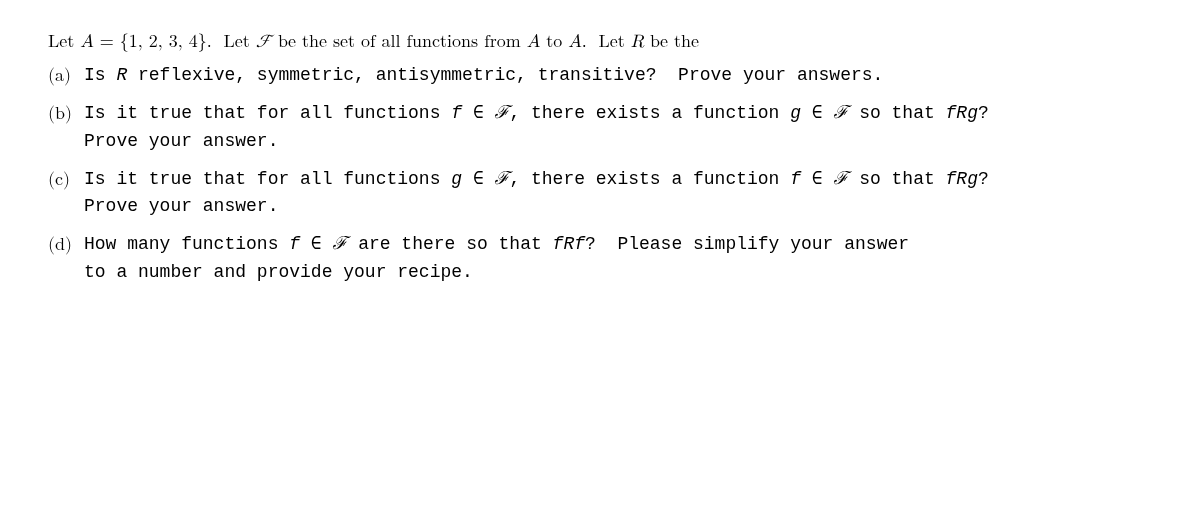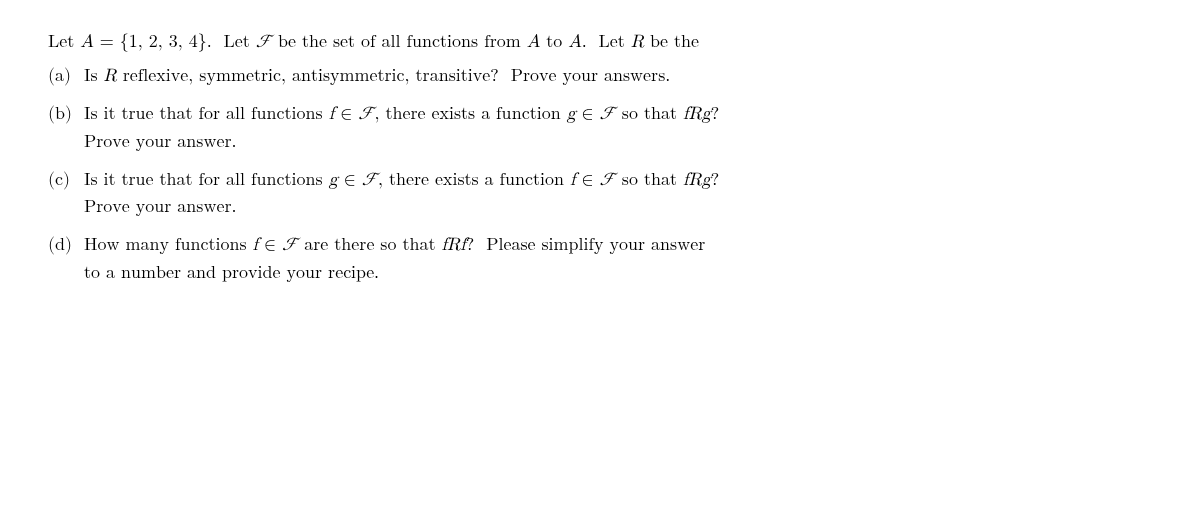--- a/index.html
+++ b/index.html
@@ -53,20 +53,21 @@
     .problem-label {
       min-width: 36px;
       flex-shrink: 0;
       font-size: 18px;
     }
 
     .problem-text {
       flex: 1;
       font-size: 18px;
       line-height: 1.55;
+      font-family: Liberation Mono, monospace;
     }
 
     .math {
       font-style: italic;
     }
 
   </style>
 </head>
 <body>
 

